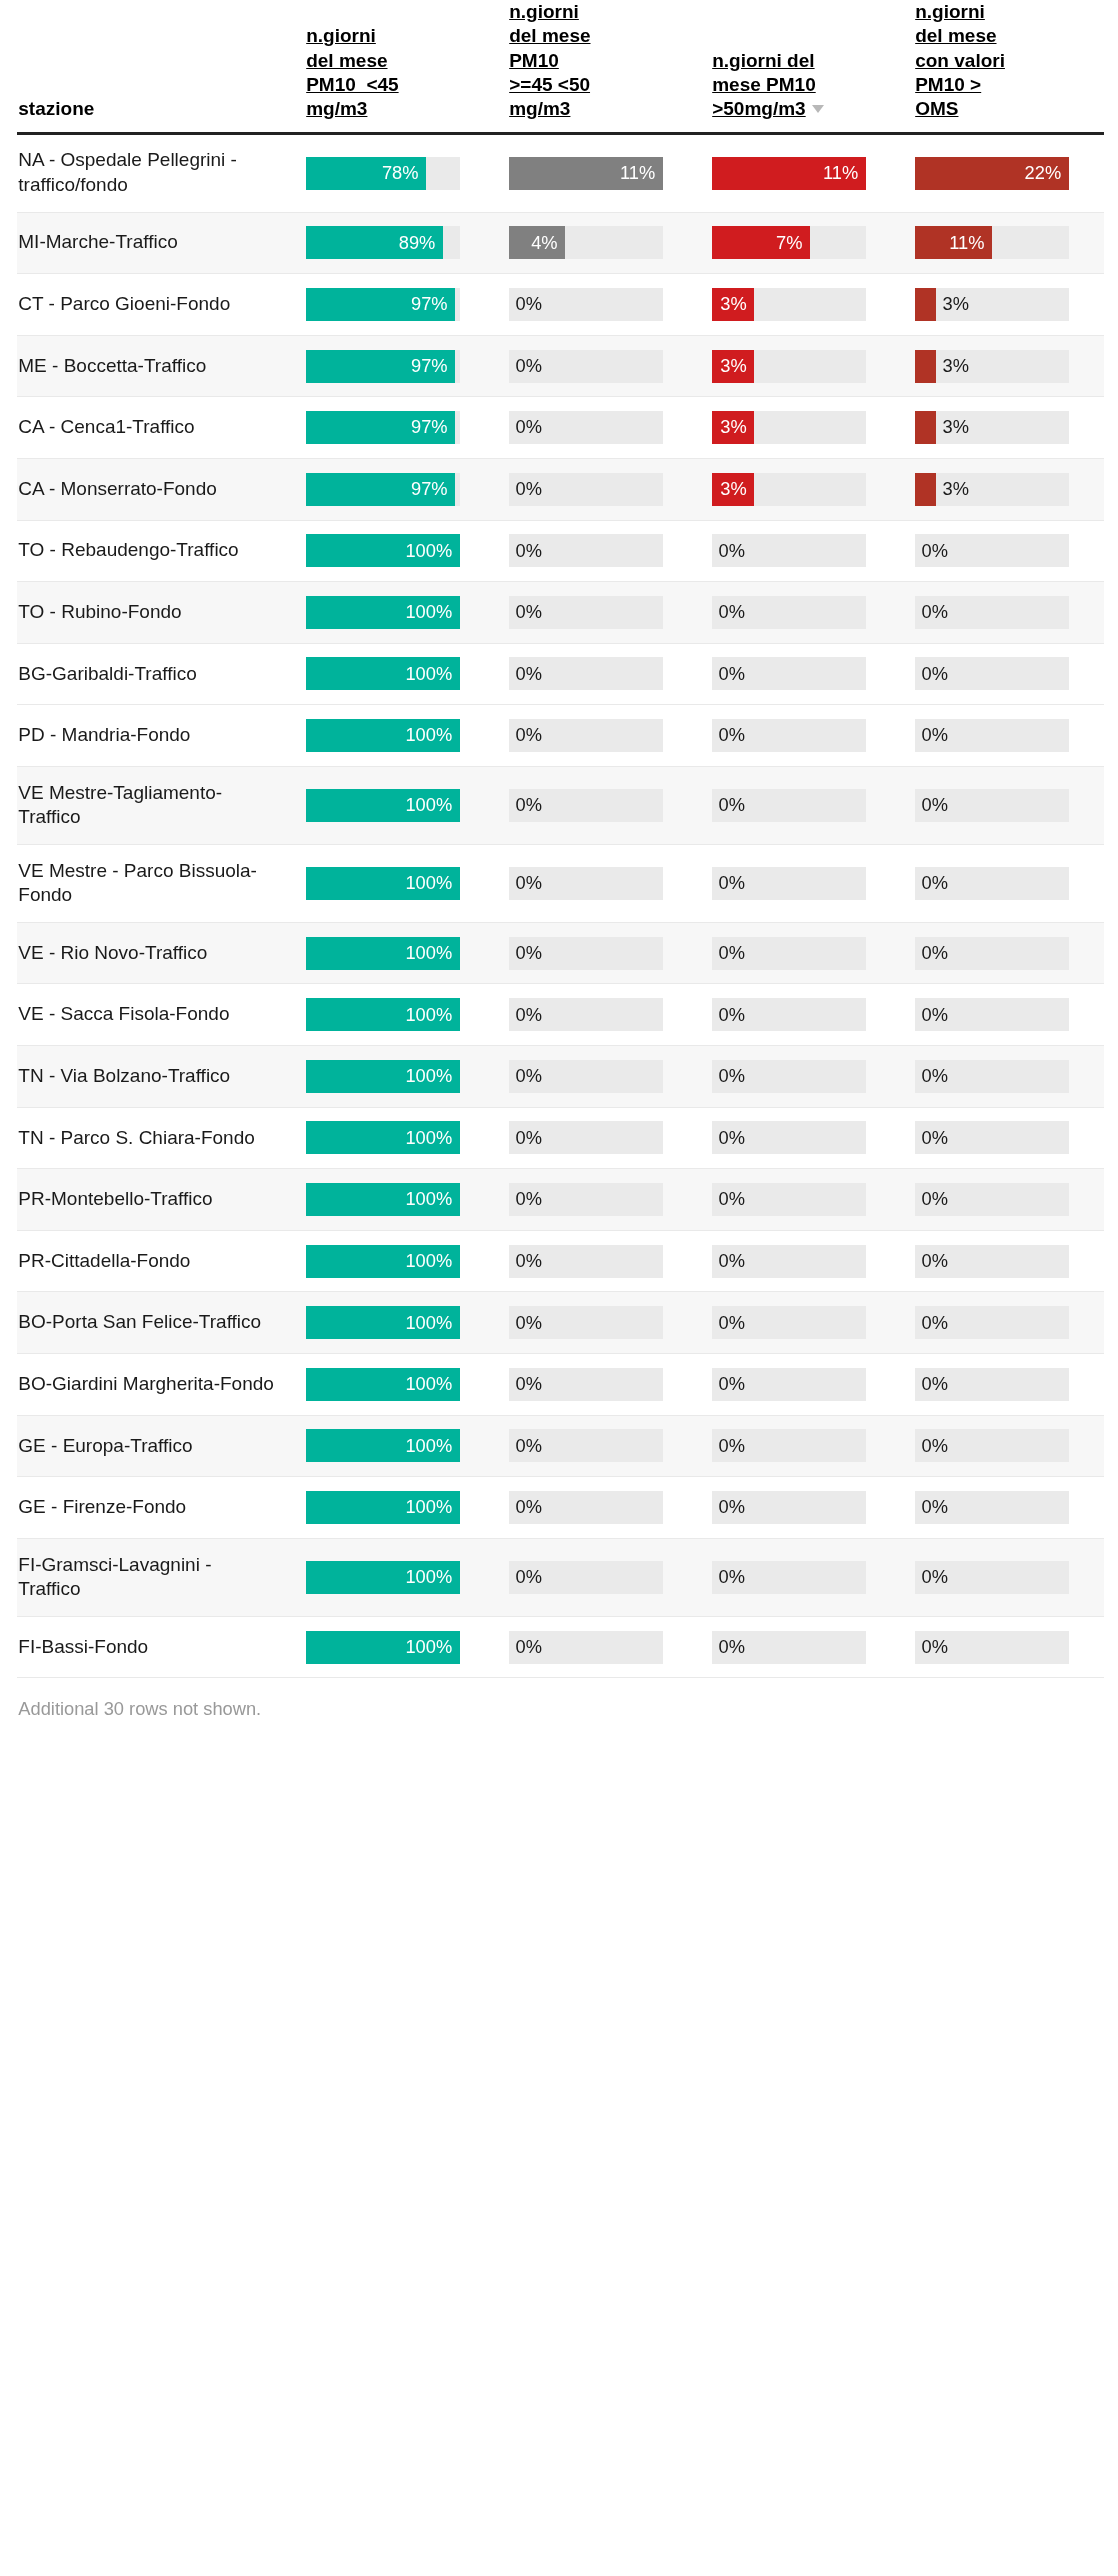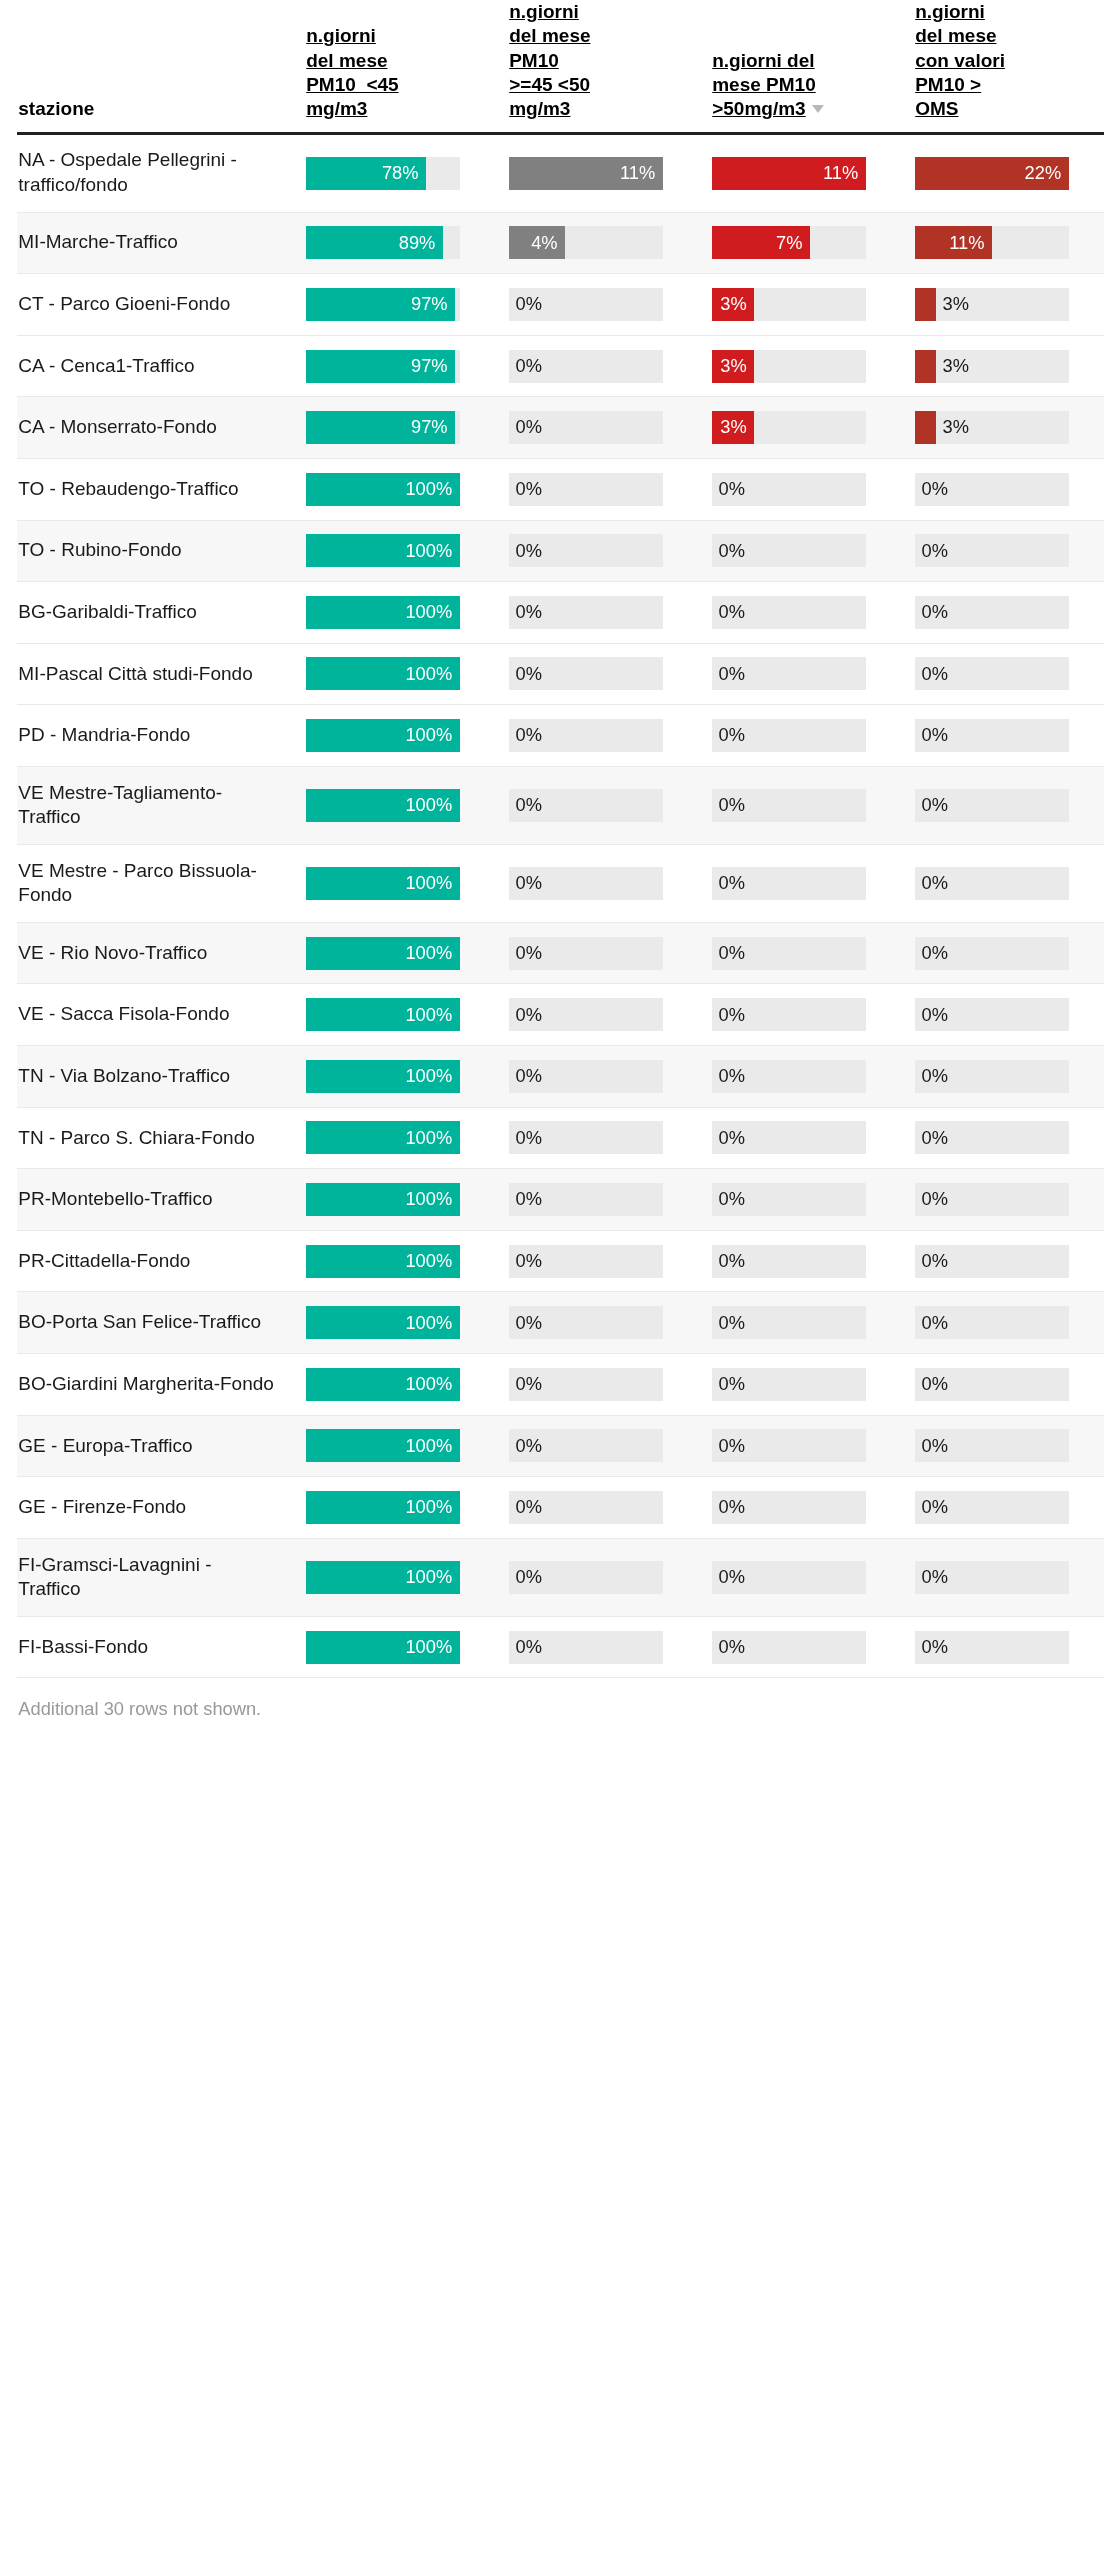--- a/index.html
+++ b/index.html
@@ -214,22 +214,22 @@
               <div class="vlabel inside" style="right: calc(72.7273% + 7.3px);">3%</div>
             </div>
           </td>
           <td class="barcell">
             <div class="track">
               <div class="fill" style="width: 13.6364%; background: rgb(176, 51, 37);"></div>
               <div class="vlabel outside" style="left: calc(13.6364% + 6.4px);">3%</div>
             </div>
           </td>
         </tr>
-        <tr>
-          <td class="name">CA - Cenca1-Traffico</td>
+        <tr class="stripe">
+          <td class="name">ME - Boccetta-Traffico</td>
           <td class="barcell">
             <div class="track">
               <div class="fill" style="width: 97%; background: rgb(0, 179, 155);"></div>
               <div class="vlabel inside" style="right: calc(3% + 7.3px);">97%</div>
             </div>
           </td>
           <td class="barcell">
             <div class="track">
               <div class="vlabel outside" style="left: calc(0% + 6.4px);">0%</div>
             </div>
@@ -240,22 +240,22 @@
               <div class="vlabel inside" style="right: calc(72.7273% + 7.3px);">3%</div>
             </div>
           </td>
           <td class="barcell">
             <div class="track">
               <div class="fill" style="width: 13.6364%; background: rgb(176, 51, 37);"></div>
               <div class="vlabel outside" style="left: calc(13.6364% + 6.4px);">3%</div>
             </div>
           </td>
         </tr>
-        <tr class="stripe">
-          <td class="name">CA - Monserrato-Fondo</td>
+        <tr>
+          <td class="name">CA - Cenca1-Traffico</td>
           <td class="barcell">
             <div class="track">
               <div class="fill" style="width: 97%; background: rgb(0, 179, 155);"></div>
               <div class="vlabel inside" style="right: calc(3% + 7.3px);">97%</div>
             </div>
           </td>
           <td class="barcell">
             <div class="track">
               <div class="vlabel outside" style="left: calc(0% + 6.4px);">0%</div>
             </div>
@@ -266,20 +266,46 @@
               <div class="vlabel inside" style="right: calc(72.7273% + 7.3px);">3%</div>
             </div>
           </td>
           <td class="barcell">
             <div class="track">
               <div class="fill" style="width: 13.6364%; background: rgb(176, 51, 37);"></div>
               <div class="vlabel outside" style="left: calc(13.6364% + 6.4px);">3%</div>
             </div>
           </td>
         </tr>
+        <tr class="stripe">
+          <td class="name">CA - Monserrato-Fondo</td>
+          <td class="barcell">
+            <div class="track">
+              <div class="fill" style="width: 97%; background: rgb(0, 179, 155);"></div>
+              <div class="vlabel inside" style="right: calc(3% + 7.3px);">97%</div>
+            </div>
+          </td>
+          <td class="barcell">
+            <div class="track">
+              <div class="vlabel outside" style="left: calc(0% + 6.4px);">0%</div>
+            </div>
+          </td>
+          <td class="barcell">
+            <div class="track">
+              <div class="fill" style="width: 27.2727%; background: rgb(208, 28, 31);"></div>
+              <div class="vlabel inside" style="right: calc(72.7273% + 7.3px);">3%</div>
+            </div>
+          </td>
+          <td class="barcell">
+            <div class="track">
+              <div class="fill" style="width: 13.6364%; background: rgb(176, 51, 37);"></div>
+              <div class="vlabel outside" style="left: calc(13.6364% + 6.4px);">3%</div>
+            </div>
+          </td>
+        </tr>
         <tr>
           <td class="name">TO - Rebaudengo-Traffico</td>
           <td class="barcell">
             <div class="track">
               <div class="fill" style="width: 100%; background: rgb(0, 179, 155);"></div>
               <div class="vlabel inside" style="right: calc(0% + 7.3px);">100%</div>
             </div>
           </td>
           <td class="barcell">
             <div class="track">
@@ -316,44 +342,20 @@
             </div>
           </td>
           <td class="barcell">
             <div class="track">
               <div class="vlabel outside" style="left: calc(0% + 6.4px);">0%</div>
             </div>
           </td>
         </tr>
         <tr>
           <td class="name">BG-Garibaldi-Traffico</td>
-          <td class="barcell">
-            <div class="track">
-              <div class="fill" style="width: 100%; background: rgb(0, 179, 155);"></div>
-              <div class="vlabel inside" style="right: calc(0% + 7.3px);">100%</div>
-            </div>
-          </td>
-          <td class="barcell">
-            <div class="track">
-              <div class="vlabel outside" style="left: calc(0% + 6.4px);">0%</div>
-            </div>
-          </td>
-          <td class="barcell">
-            <div class="track">
-              <div class="vlabel outside" style="left: calc(0% + 6.4px);">0%</div>
-            </div>
-          </td>
-          <td class="barcell">
-            <div class="track">
-              <div class="vlabel outside" style="left: calc(0% + 6.4px);">0%</div>
-            </div>
-          </td>
-        </tr>
-        <tr>
-          <td class="name">MI-Pascal Città studi-Fondo</td>
           <td class="barcell">
             <div class="track">
               <div class="fill" style="width: 100%; background: rgb(0, 179, 155);"></div>
               <div class="vlabel inside" style="right: calc(0% + 7.3px);">100%</div>
             </div>
           </td>
           <td class="barcell">
             <div class="track">
               <div class="vlabel outside" style="left: calc(0% + 6.4px);">0%</div>
             </div>

